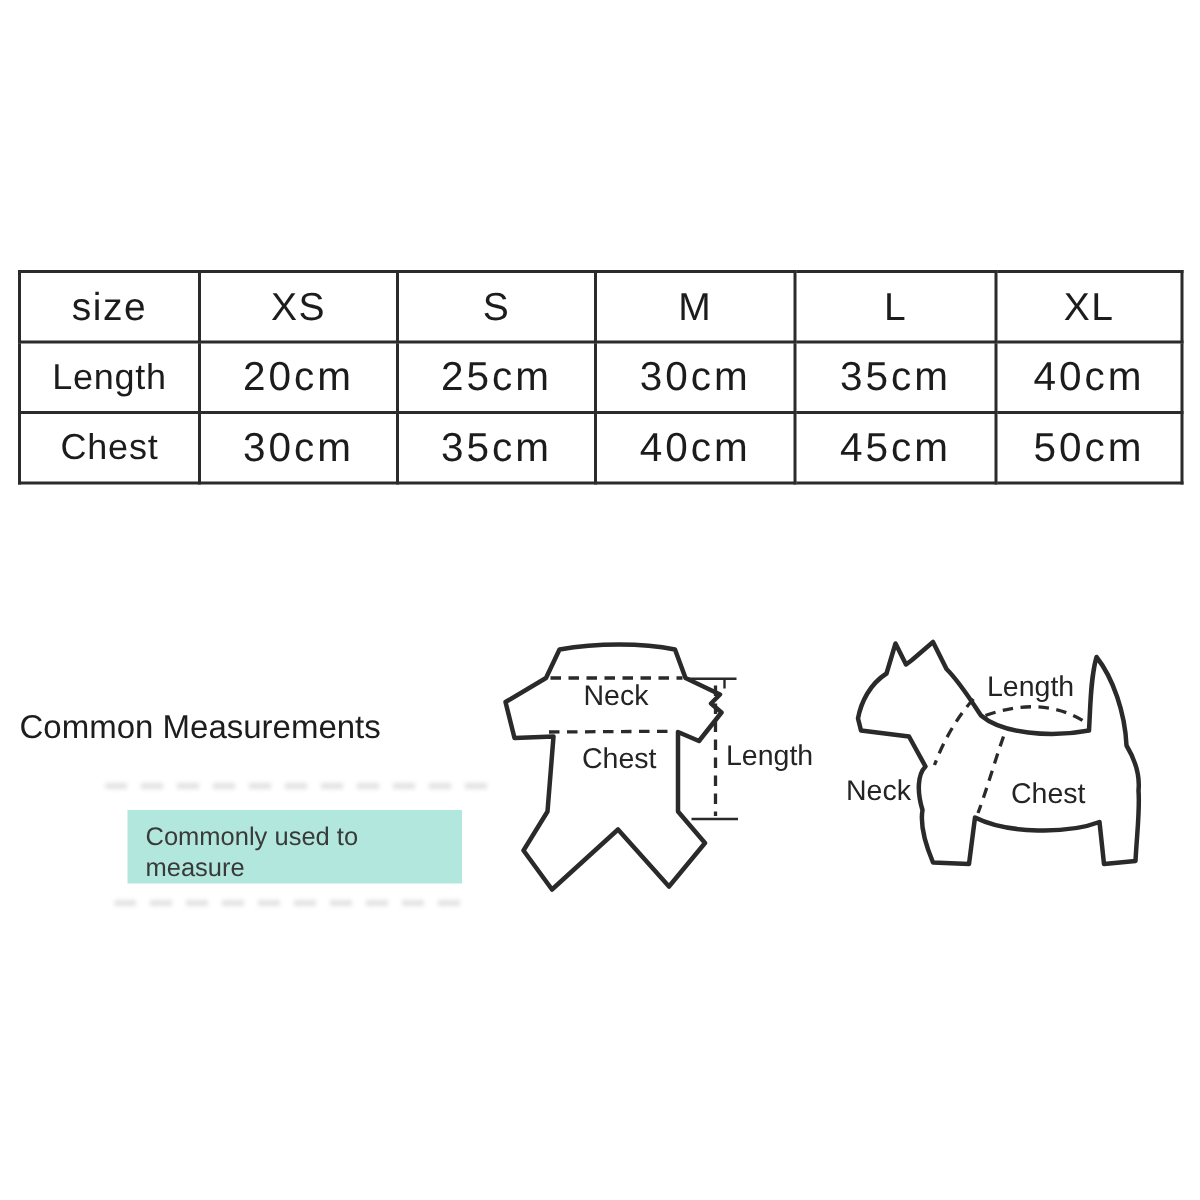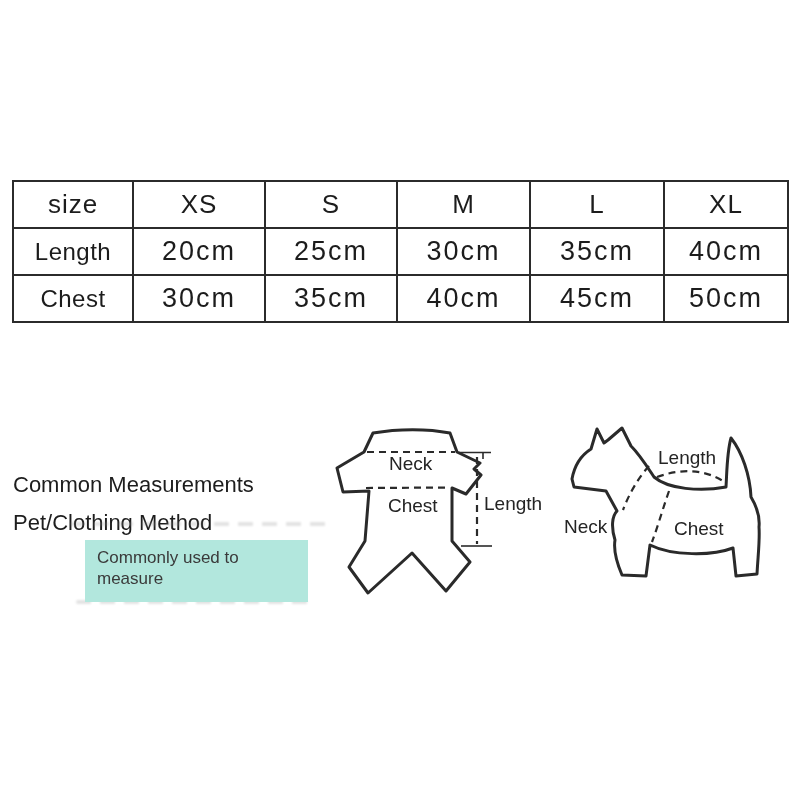--- a/index.html
+++ b/index.html
@@ -43,21 +43,21 @@
     position: absolute; height: 4px; border-radius: 2px;
     background: repeating-linear-gradient(90deg, #8f8f8f 0 15px, transparent 15px 24px);
     opacity: 0.25; filter: blur(1.3px);
   }
   .artifact.a1 { left: 70px; top: 522px; width: 258px; }
   .artifact.a2 { left: 76px; top: 600px; width: 234px; }
 
   
   .note {
     position: absolute; left: 85px; top: 540px;
-    width: 223px; height: 62px;
+    width: 223px; height: 49px;
     box-sizing: border-box; padding: 7px 0 0 12px;
     font-size: 17px; line-height: 21px;
     color: #3a3a3a;
   }
 
   
   svg.garment { position: absolute; left: 335px; top: 420px; }
   svg.dog     { position: absolute; left: 555px; top: 415px; }
   svg .outline {
     fill: #ffffff; stroke: #2a2a2a; stroke-width: 3;
@@ -110,21 +110,20 @@
       <td>35cm</td>
       <td>40cm</td>
       <td>45cm</td>
       <td>50cm</td>
     </tr>
   </tbody>
     </table>
 
   <div class="heading">
     <div>Common Measurements</div>
-    <div>Pet/Clothing Method</div>
   </div>
 
   <div class="artifact a1"></div>
   <div class="artifact a2"></div>
 
   <div class="note" style="background:#b2e7dd;color:#3a3a3a;">
     <div>Commonly used to measure</div>
   </div>
 
   <svg class="garment" width="210" height="185" viewBox="335 420 210 185">

